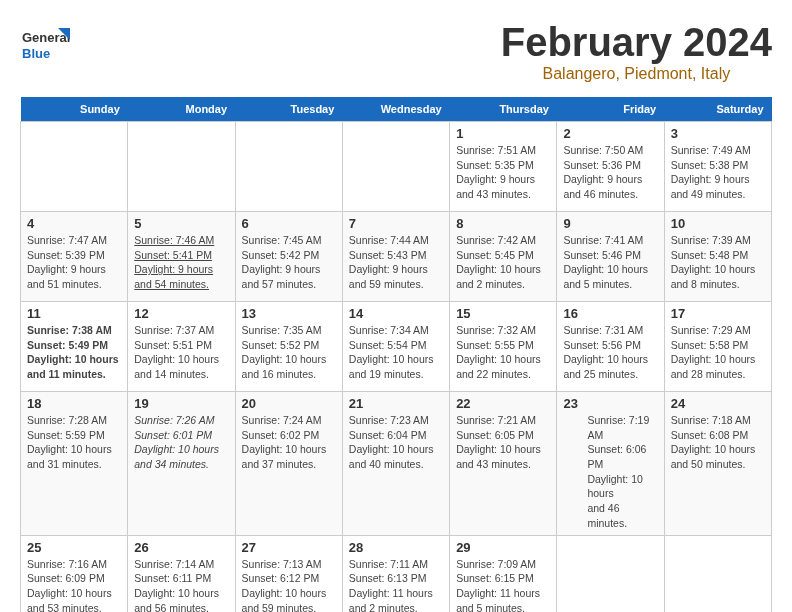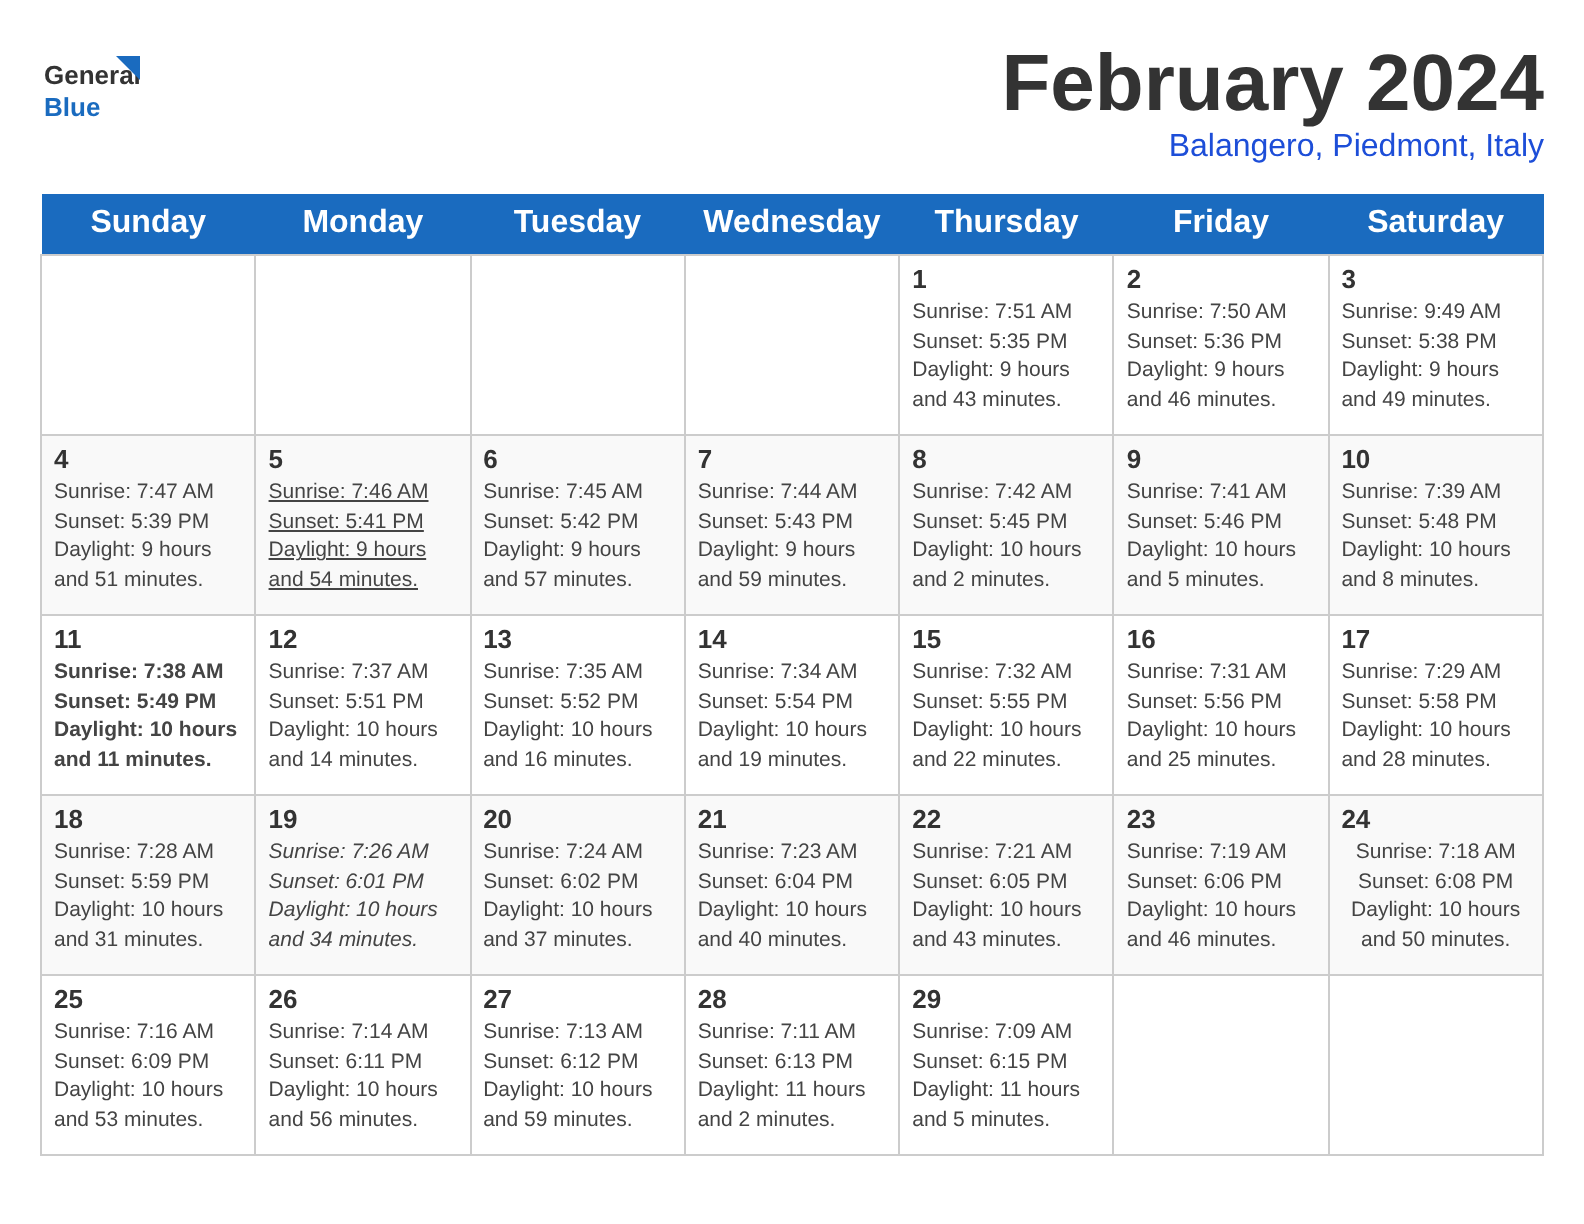--- a/index.html
+++ b/index.html
@@ -19,40 +19,41 @@
       text-align: right;
       margin-bottom: 4px;
     }
     .page-title-area h1 {
       font-size: 40px;
       font-weight: bold;
       color: #333;
     }
     .page-title-area h2 {
       font-size: 16px;
-      color: #1d4ed8;
+      color: #a16207;
       font-weight: normal;
+      text-align: center;
     }
     .top-row {
       display: flex;
       justify-content: space-between;
       align-items: flex-start;
       margin-bottom: 10px;
     }
     table {
       width: 100%;
       border-collapse: collapse;
       font-size: 11px;
     }
     thead tr th {
       background-color: #1a6bbf;
       color: white;
       padding: 6px 8px;
-      text-align: center;
-      font-size: 16px;
+      text-align: right;
+      font-size: 11px;
       font-weight: bold;
     }
     tbody tr td {
       border: 1px solid #ccc;
       vertical-align: top;
       padding: 4px 6px;
       width: 14.28%;
       min-height: 80px;
       height: 90px;
     }
@@ -122,21 +123,21 @@
         </td>
         <td>
           <span class="day-num">2</span>
           <div class="day-info" style="white-space: pre-line;">Sunrise: 7:50 AM
 Sunset: 5:36 PM
 Daylight: 9 hours
 and 46 minutes.</div>
         </td>
         <td>
           <span class="day-num">3</span>
-          <div class="day-info" style="white-space: pre-line;">Sunrise: 9:49 AM
+          <div class="day-info" style="white-space: pre-line;">Sunrise: 7:49 AM
 Sunset: 5:38 PM
 Daylight: 9 hours
 and 49 minutes.</div>
         </td>
       </tr>
       <tr>
         <td>
           <span class="day-num">4</span>
           <div class="day-info" style="white-space: pre-line;">Sunrise: 7:47 AM
 Sunset: 5:39 PM
@@ -268,28 +269,28 @@
         </td>
         <td>
           <span class="day-num">22</span>
           <div class="day-info" style="white-space: pre-line;">Sunrise: 7:21 AM
 Sunset: 6:05 PM
 Daylight: 10 hours
 and 43 minutes.</div>
         </td>
         <td>
           <span class="day-num">23</span>
-          <div class="day-info" style="white-space: pre-line;">Sunrise: 7:19 AM
+          <div class="day-info" style="white-space: pre-line; margin-left: 24px;">Sunrise: 7:19 AM
 Sunset: 6:06 PM
 Daylight: 10 hours
 and 46 minutes.</div>
         </td>
         <td>
           <span class="day-num">24</span>
-          <div class="day-info" style="white-space: pre-line; text-align: center;">Sunrise: 7:18 AM
+          <div class="day-info" style="white-space: pre-line;">Sunrise: 7:18 AM
 Sunset: 6:08 PM
 Daylight: 10 hours
 and 50 minutes.</div>
         </td>
       </tr>
       <tr>
         <td>
           <span class="day-num">25</span>
           <div class="day-info" style="white-space: pre-line;">Sunrise: 7:16 AM
 Sunset: 6:09 PM

